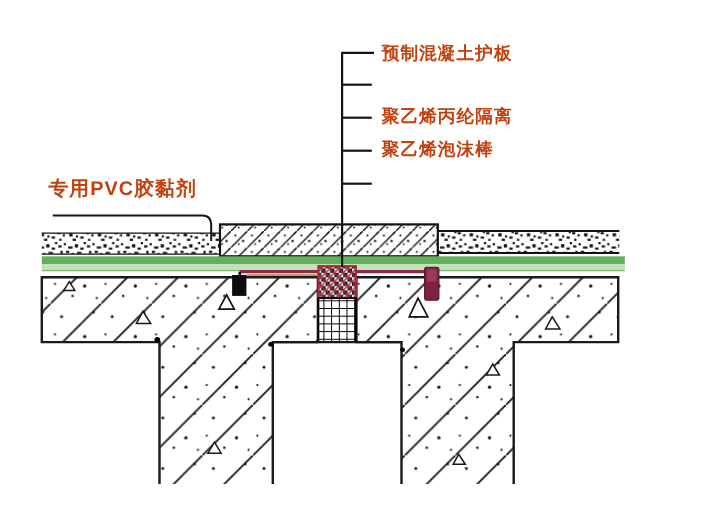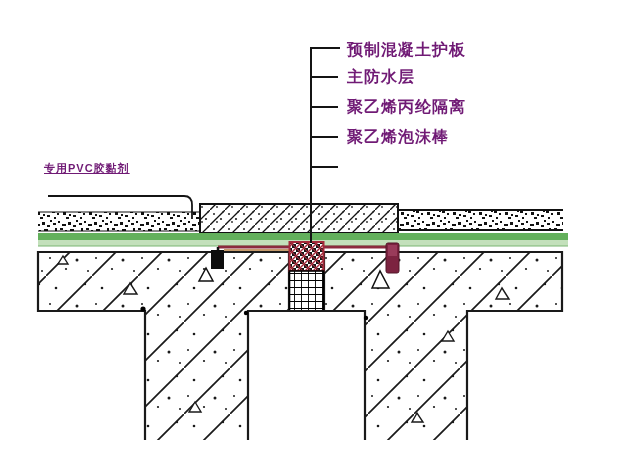--- a/index.html
+++ b/index.html
@@ -6,28 +6,28 @@
   #stage{
     position:relative;
     width:637px;height:464px;
     background:#ffffff;
     font-family:"Liberation Sans","DejaVu Sans",sans-serif;
     overflow:hidden;
   }
   #drawing{position:absolute;left:0;top:0;}
   .callout{
     position:absolute;
-    color:#701a75;
+    color:#c2410c;
     font-weight:bold;
     font-size:16px;
     line-height:1.1;
     white-space:nowrap;
     letter-spacing:1px;
   }
-  .callout.left-note{font-size:11px;text-decoration:underline;}
+  .callout.left-note{font-size:18px;}
 </style>
 </head>
 <body>
 
 <div id="stage">
 
   <svg id="drawing" width="637" height="464" viewBox="0 0 637 464" xmlns="http://www.w3.org/2000/svg">
 
     <defs>
 
@@ -156,21 +156,20 @@
       <path d="M311,137 H338"></path>
       <path d="M311,167 H338"></path>
     </g>
     <g>
       <path d="M48,196 H184 Q192,196 192,205 V219" fill="none" stroke="#141414" stroke-width="1.8"></path>
     </g>
   </svg>
 
   <div class="callout" style="left:347px;top:41px">预制混凝土护板</div>
 
-  <div class="callout" style="left:347px;top:68px">主防水层</div>
 
   <div class="callout" style="left:347px;top:128px">聚乙烯泡沫棒</div>
 
   <div class="callout" style="left:347px;top:98px">聚乙烯丙纶隔离</div>
 
 
   <div class="callout left-note" style="left:44px;top:162px">专用PVC胶黏剂</div>
 </div>
 
 </body></html>

